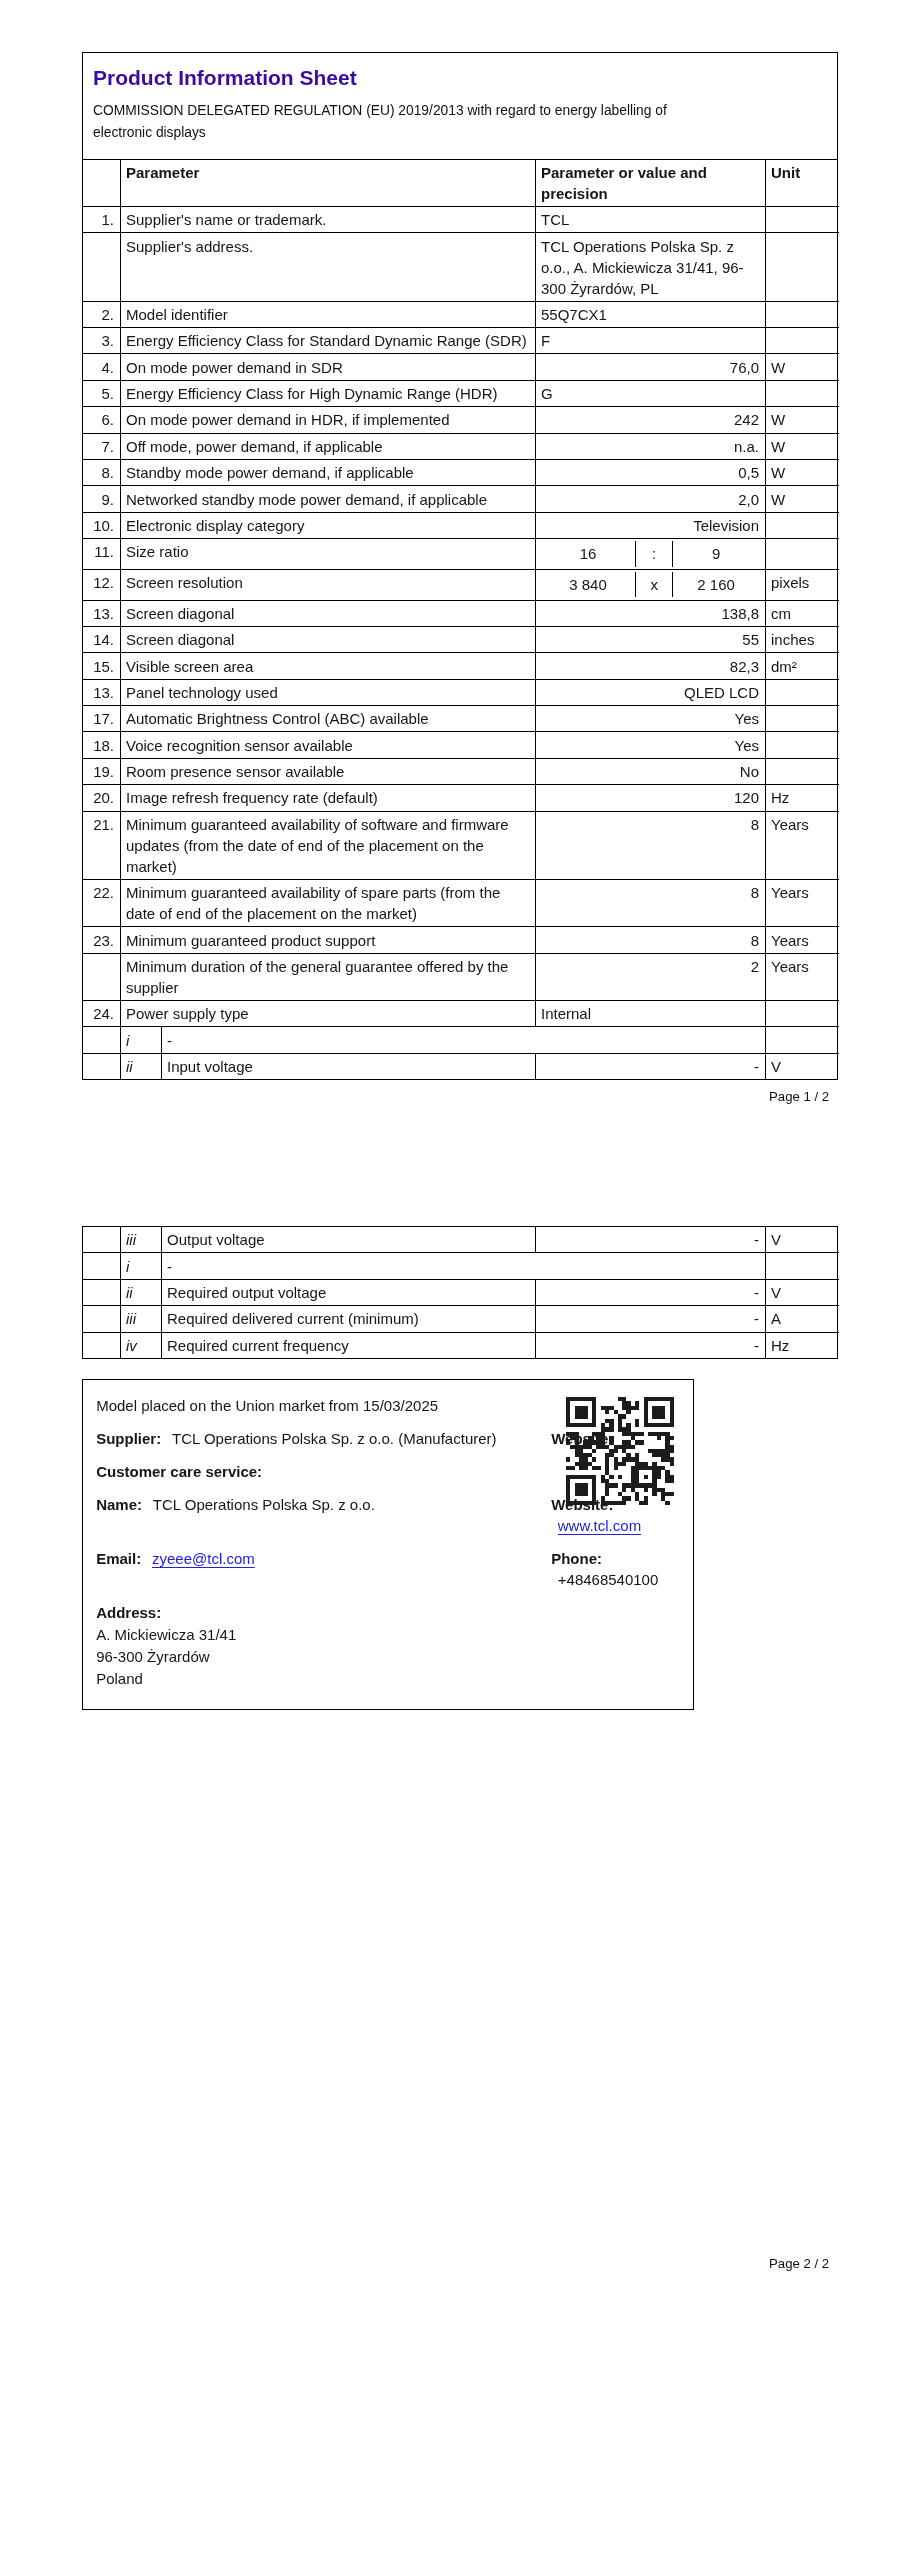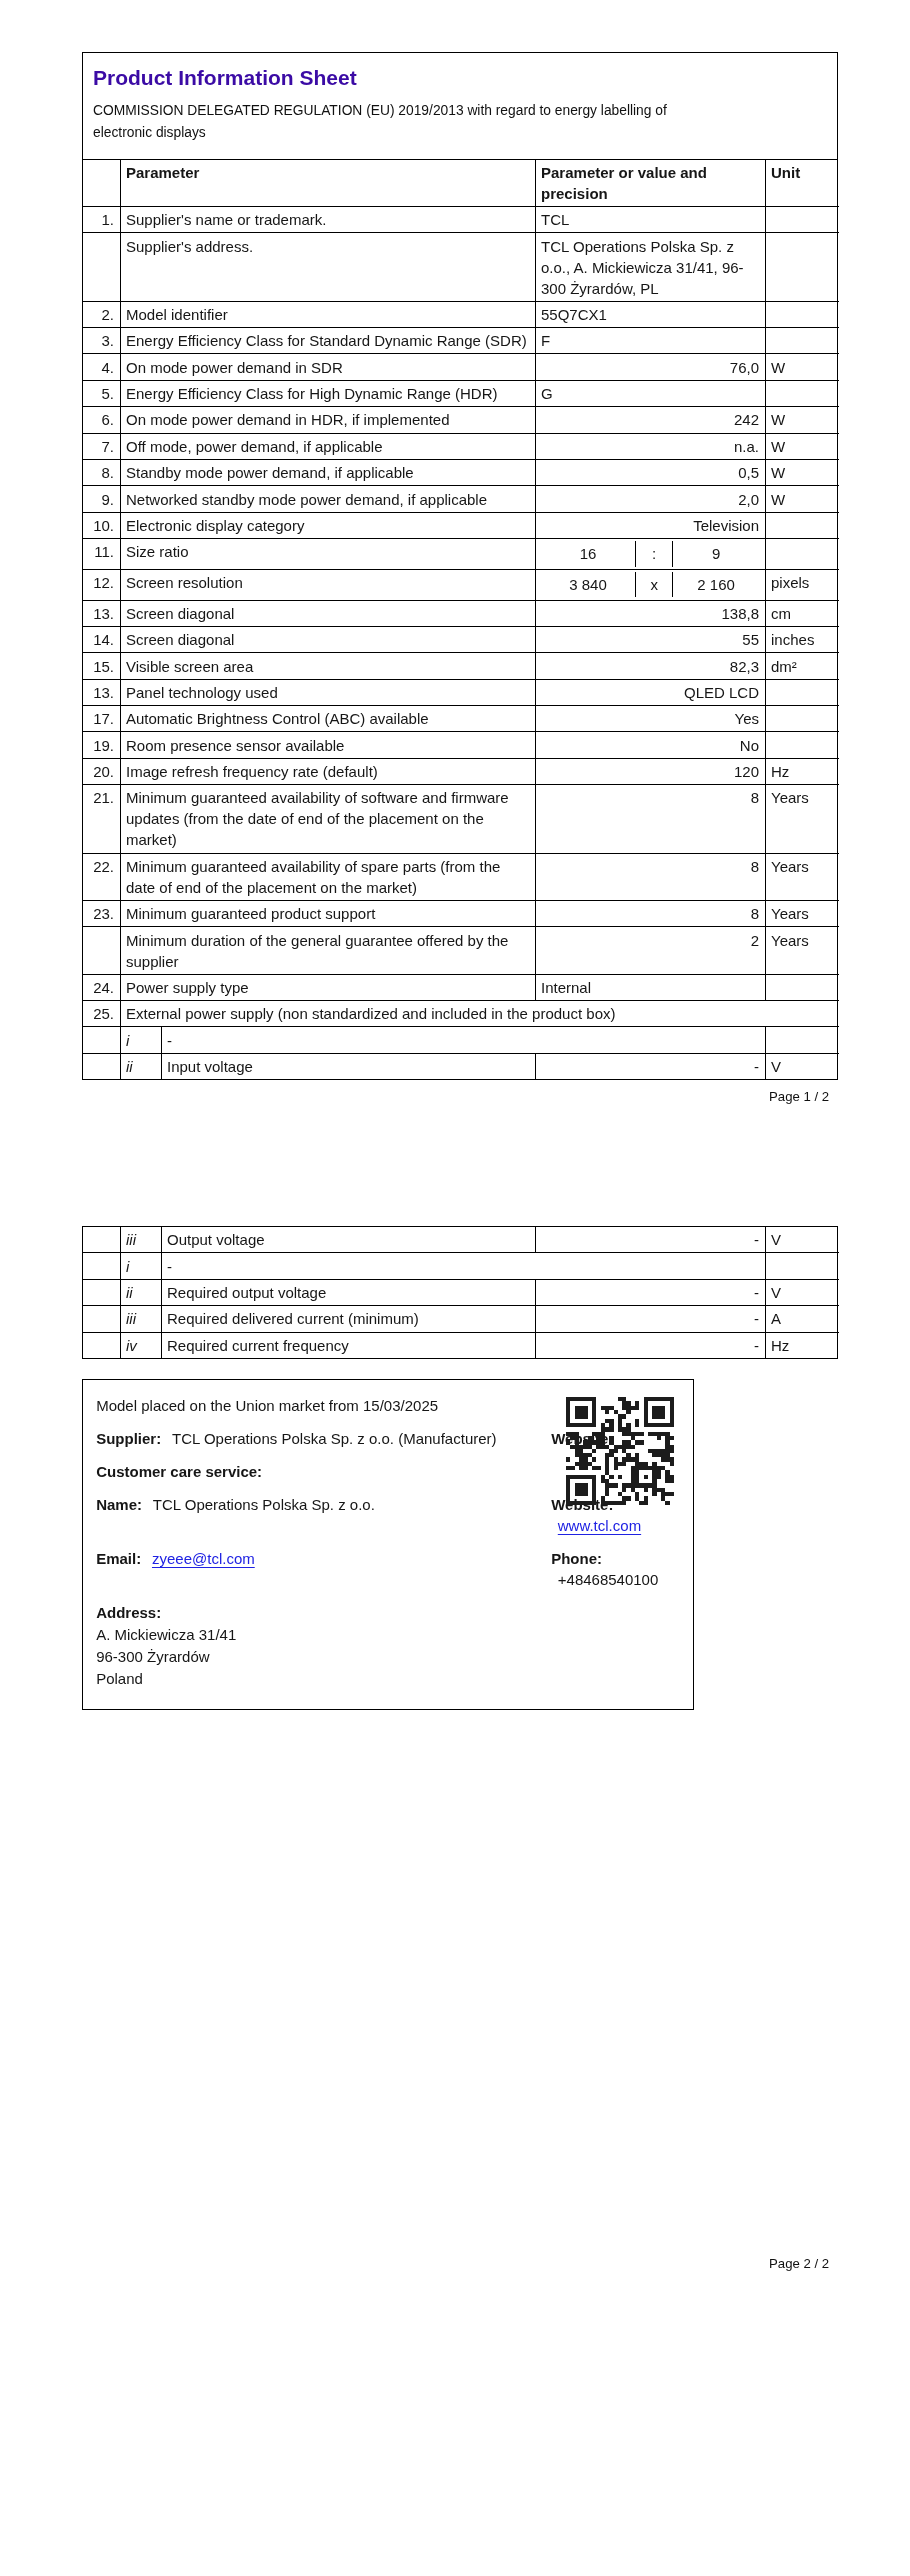--- a/index.html
+++ b/index.html
@@ -185,20 +185,26 @@
             <td class="val-r">QLED LCD</td>
             <td></td>
           </tr>
           <tr>
             <td class="num">17.</td>
             <td colspan="2">Automatic Brightness Control (ABC) available</td>
             <td class="val-r">Yes</td>
             <td></td>
           </tr>
           <tr>
+            <td class="num">18.</td>
+            <td colspan="2">Voice recognition sensor available</td>
+            <td class="val-r">Yes</td>
+            <td></td>
+          </tr>
+          <tr>
             <td class="num">19.</td>
             <td colspan="2">Room presence sensor available</td>
             <td class="val-r">No</td>
             <td></td>
           </tr>
           <tr>
             <td class="num">20.</td>
             <td colspan="2">Image refresh frequency rate (default)</td>
             <td class="val-r">120</td>
             <td>Hz</td>
@@ -225,24 +231,20 @@
             <td class="num"></td>
             <td colspan="2">Minimum duration of the general guarantee offered by the supplier</td>
             <td class="val-r">2</td>
             <td>Years</td>
           </tr>
           <tr>
             <td class="num">24.</td>
             <td colspan="2">Power supply type</td>
             <td>Internal</td>
             <td></td>
-          </tr>
-          <tr>
-            <td class="num">25.</td>
-            <td colspan="4">External power supply (non standardized and included in the product box)</td>
           </tr>
           <tr>
             <td class="num"></td>
             <td class="roman">i</td>
             <td colspan="2">-</td>
             <td></td>
           </tr>
           <tr>
             <td class="num"></td>
             <td class="roman">ii</td>

